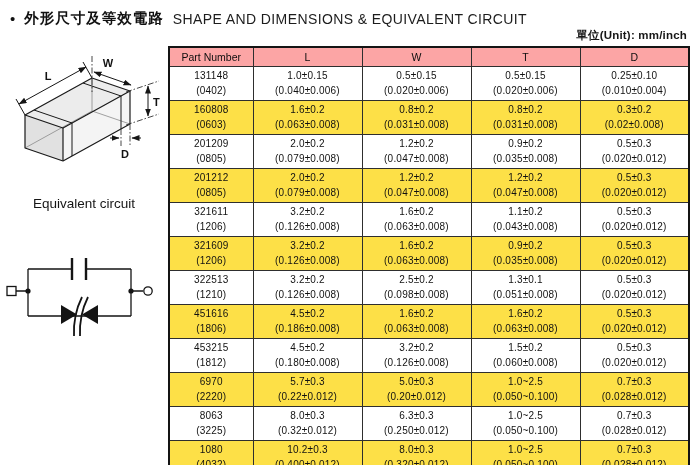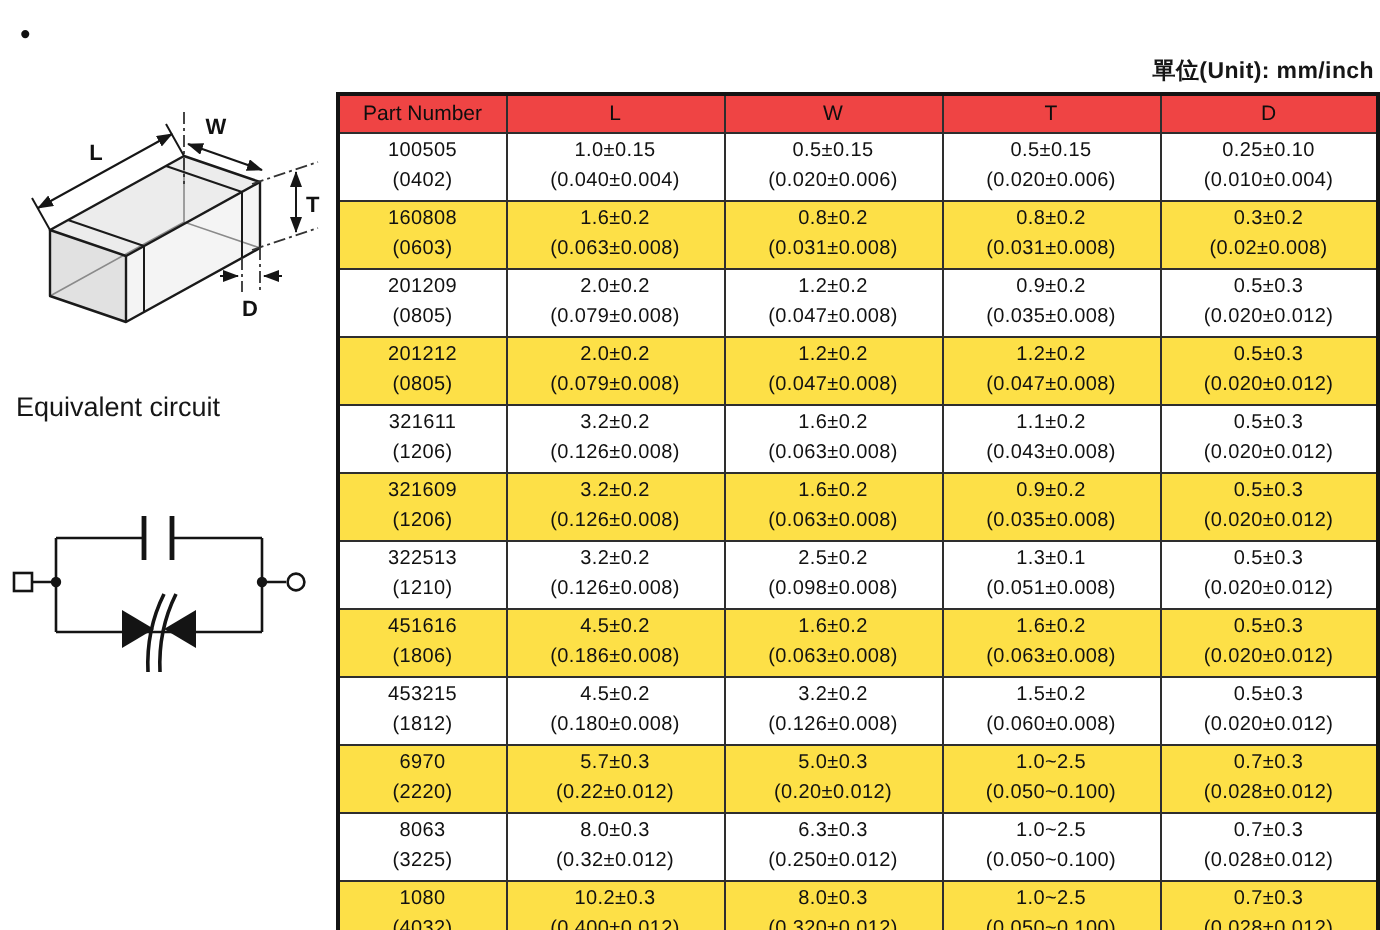--- a/index.html
+++ b/index.html
@@ -19,52 +19,54 @@
   .title-zh { font-size:14.5px; font-weight:bold; letter-spacing:1px; }
   .title-en { font-size:14px; letter-spacing:0.4px; color:#1c1c1c; }
   .unit-note {
     position:absolute; top:28px; right:3px;
     font-size:11.5px; color:#161616; letter-spacing:0.2px;font-weight:bold;
   }
   
   .shape-svg { position:absolute; left:8px; top:56px; }
   .eq-caption {
     position:absolute; left:8px; top:196px; width:152px;
-    text-align:left; font-size:13.5px; color:#161616;
+    text-align:center; font-size:13.5px; color:#161616;
   }
   .circuit-svg { position:absolute; left:5px; top:243px; }
   svg text.dimlbl {
     font-family:"Liberation Sans","DejaVu Sans",sans-serif;
     font-size:11px; font-weight:bold; fill:#111;
   }
   
   table.dim {
     position:absolute; left:168px; top:46px; width:520px;
     border-collapse:collapse; table-layout:fixed;
     border:2px solid #141414;
   }
   table.dim th, table.dim td {
     border:1px solid #2e2e2e; text-align:center; vertical-align:middle;
     padding:0; overflow:hidden;
   }
   table.dim th {
     height:18px; font-weight:normal; font-size:10.5px;
-    background:#ef4444; color:#0e0e0e;margin-top:30px;
+    background:#fca5a5; color:#0e0e0e;margin-top:30px;
   }
   table.dim td { height:33px; font-size:10px; background:#ffffff; }
   table.dim tr.shaded td { background:#fde047; }
   td .mm, td .inch { line-height:14.5px; letter-spacing:0.2px; }
   col.c-part { width:84px; }
   col.c-dim  { width:109px; }
 </style>
 </head>
 <body>
 
 <div class="title-row">
   <span class="title-bullet">•</span>
+  <span class="title-zh">外形尺寸及等效電路</span>
+  <span class="title-en">SHAPE AND DIMENSIONS &amp; EQUIVALENT CIRCUIT</span>
 </div>
 <div class="unit-note">單位(Unit): mm/inch</div>
 
 <svg class="shape-svg" width="155" height="114" viewBox="0 0 155 114" xmlns="http://www.w3.org/2000/svg">
   <defs>
     <marker id="ah" markerWidth="9" markerHeight="8" refX="7.5" refY="3" orient="auto-start-reverse" markerUnits="userSpaceOnUse">
       <path d="M0,0 L8,3 L0,6 Z" fill="#161616"></path>
     </marker>
   </defs>
 
@@ -155,26 +157,26 @@
       <th>Part Number</th>
       <th>L</th>
       <th>W</th>
       <th>T</th>
       <th>D</th>
     </tr>
   </thead>
   <tbody>
       <tr>
         <td>
-          <div class="mm">100505</div>
+          <div class="mm">131148</div>
           <div class="inch">(0402)</div>
         </td>
         <td>
           <div class="mm">1.0±0.15</div>
-          <div class="inch">(0.040±0.004)</div>
+          <div class="inch">(0.040±0.006)</div>
         </td>
         <td>
           <div class="mm">0.5±0.15</div>
           <div class="inch">(0.020±0.006)</div>
         </td>
         <td>
           <div class="mm">0.5±0.15</div>
           <div class="inch">(0.020±0.006)</div>
         </td>
         <td>

